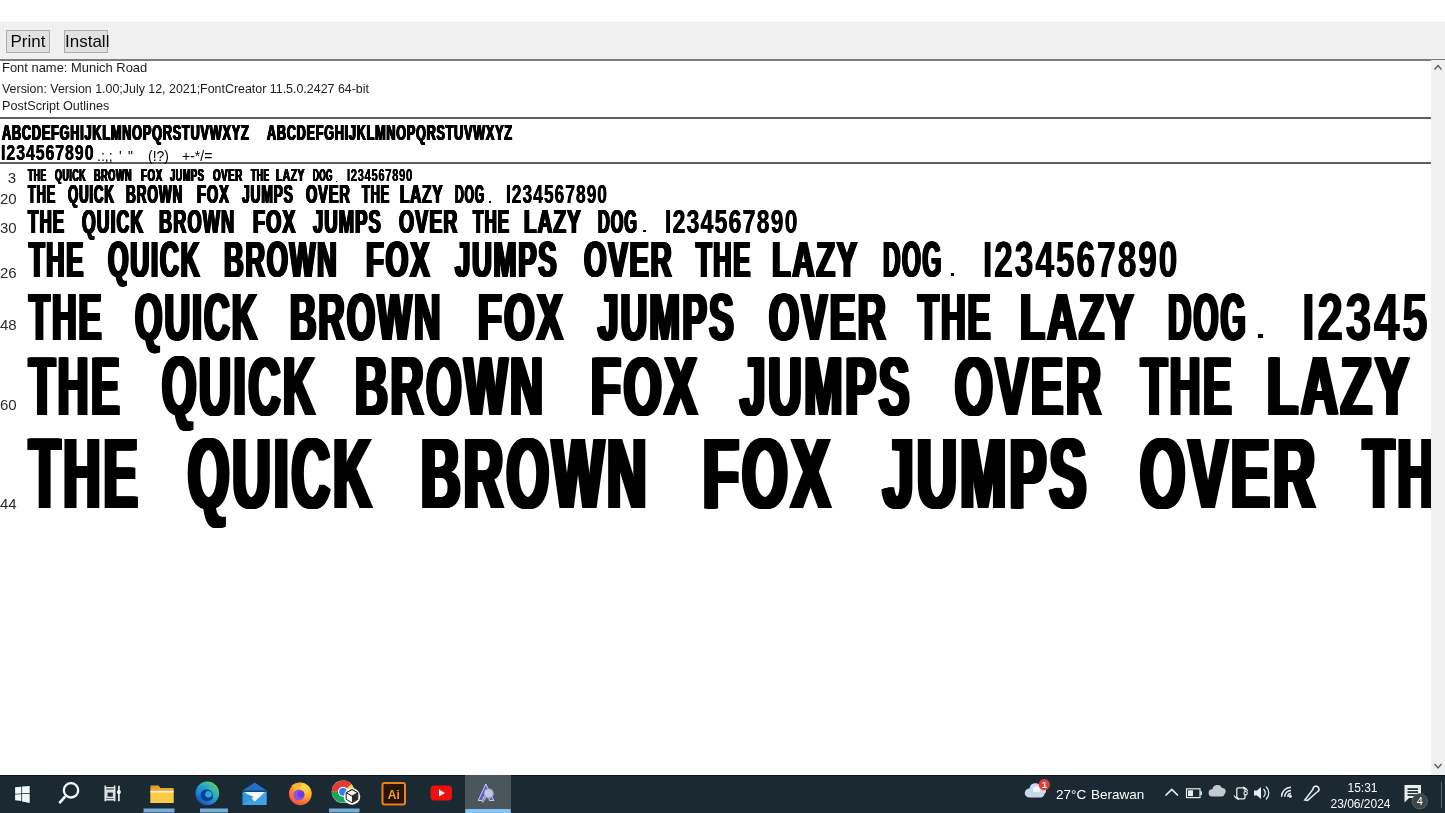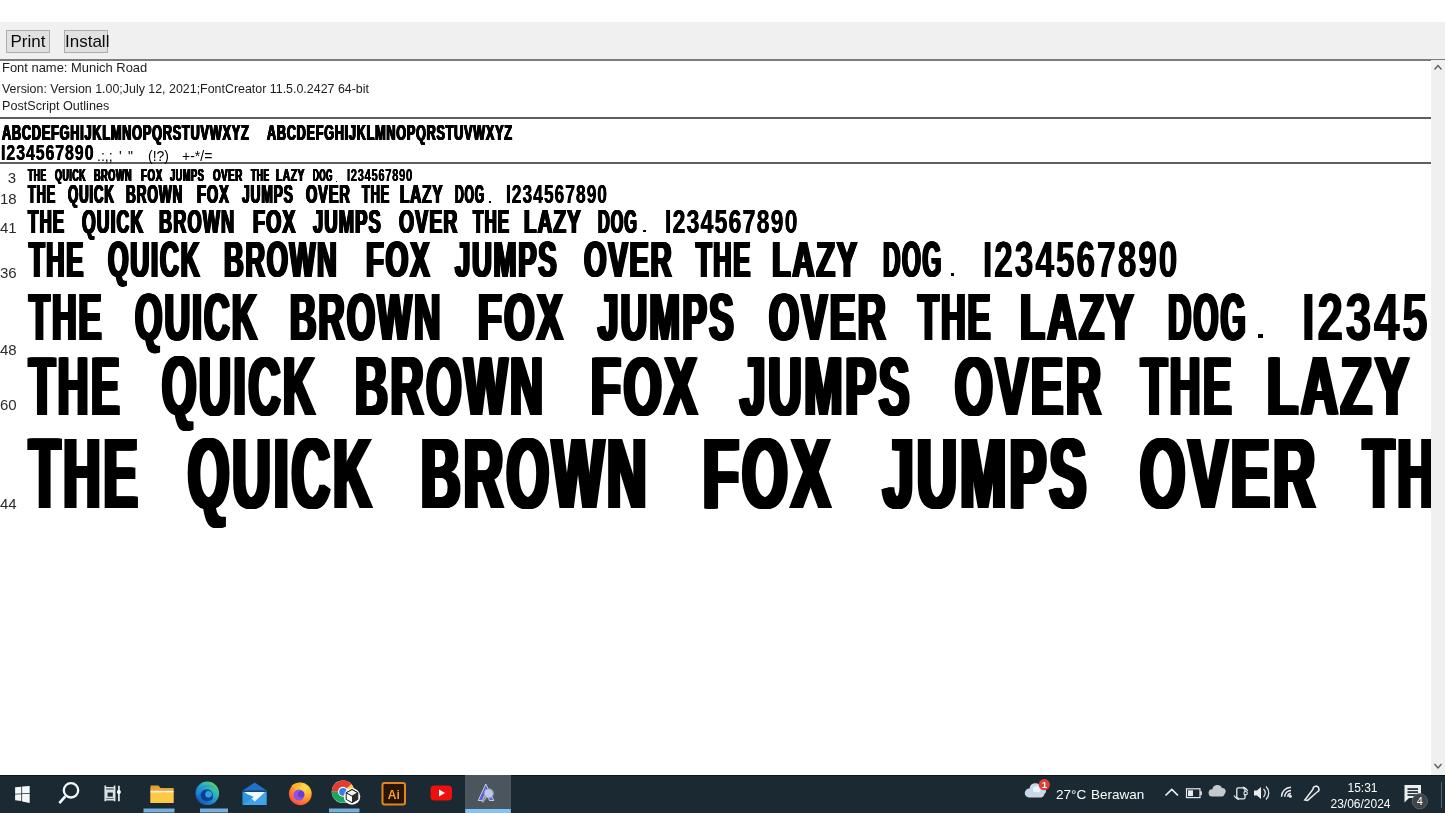--- a/index.html
+++ b/index.html
@@ -82,63 +82,63 @@
         <b style="left:98.2px;font-size:25.00px;line-height:25.00px;transform:scaleX(0.5462)">BROWN</b>
         <b style="left:168.8px;font-size:25.00px;line-height:25.00px;transform:scaleX(0.5847)">FOX</b>
         <b style="left:213.6px;font-size:25.00px;line-height:25.00px;transform:scaleX(0.5518)">JUMPS</b>
         <b style="left:278.0px;font-size:25.00px;line-height:25.00px;transform:scaleX(0.5814)">OVER</b>
         <b style="left:333.9px;font-size:25.00px;line-height:25.00px;transform:scaleX(0.5126)">THE</b>
         <b style="left:371.8px;font-size:25.00px;line-height:25.00px;transform:scaleX(0.6098)">LAZY</b>
         <b style="left:427.4px;font-size:25.00px;line-height:25.00px;transform:scaleX(0.4862)">DOG</b>
         <i class="dot" style="left:461.3px;width:2.0px;height:1.6px;top:19.1px"></i>
         <b class="dg" style="left:477.7px;font-size:25.00px;line-height:25.00px;transform:scaleX(0.6937)">I234567890</b>
       </div>
-      <div class="lbl" style="top:191.2px">18</div>
+      <div class="lbl" style="top:191.2px">20</div>
       <div class="srow" style="top:203.6px">
         <b style="left:0.3px;font-size:34.01px;line-height:34.01px;transform:scaleX(0.5024)">THE</b>
         <b style="left:53.5px;font-size:34.01px;line-height:34.01px;transform:scaleX(0.5191)">QUICK</b>
         <b style="left:130.9px;font-size:34.01px;line-height:34.01px;transform:scaleX(0.5353)">BROWN</b>
         <b style="left:225.0px;font-size:34.01px;line-height:34.01px;transform:scaleX(0.5731)">FOX</b>
         <b style="left:284.8px;font-size:34.01px;line-height:34.01px;transform:scaleX(0.5408)">JUMPS</b>
         <b style="left:370.6px;font-size:34.01px;line-height:34.01px;transform:scaleX(0.5698)">OVER</b>
         <b style="left:445.1px;font-size:34.01px;line-height:34.01px;transform:scaleX(0.5024)">THE</b>
         <b style="left:495.8px;font-size:34.01px;line-height:34.01px;transform:scaleX(0.5976)">LAZY</b>
         <b style="left:569.9px;font-size:34.01px;line-height:34.01px;transform:scaleX(0.4765)">DOG</b>
         <i class="dot" style="left:615.0px;width:2.6px;height:2.2px;top:26.0px"></i>
         <b class="dg" style="left:636.9px;font-size:34.01px;line-height:34.01px;transform:scaleX(0.6686)">I234567890</b>
       </div>
-      <div class="lbl" style="top:220.2px">41</div>
+      <div class="lbl" style="top:220.2px">30</div>
       <div class="srow" style="top:235.0px">
         <b style="left:0.5px;font-size:50.15px;line-height:50.15px;transform:scaleX(0.5111)">THE</b>
         <b style="left:80.2px;font-size:50.15px;line-height:50.15px;transform:scaleX(0.5282)">QUICK</b>
         <b style="left:196.4px;font-size:50.15px;line-height:50.15px;transform:scaleX(0.5446)">BROWN</b>
         <b style="left:337.5px;font-size:50.15px;line-height:50.15px;transform:scaleX(0.5830)">FOX</b>
         <b style="left:427.3px;font-size:50.15px;line-height:50.15px;transform:scaleX(0.5502)">JUMPS</b>
         <b style="left:555.9px;font-size:50.15px;line-height:50.15px;transform:scaleX(0.5798)">OVER</b>
         <b style="left:667.7px;font-size:50.15px;line-height:50.15px;transform:scaleX(0.5111)">THE</b>
         <b style="left:743.6px;font-size:50.15px;line-height:50.15px;transform:scaleX(0.6080)">LAZY</b>
         <b style="left:854.9px;font-size:50.15px;line-height:50.15px;transform:scaleX(0.4848)">DOG</b>
         <i class="dot" style="left:922.6px;width:3.9px;height:3.2px;top:38.3px"></i>
         <b class="dg" style="left:955.4px;font-size:50.15px;line-height:50.15px;transform:scaleX(0.6655)">I234567890</b>
       </div>
-      <div class="lbl" style="top:265.3px">36</div>
+      <div class="lbl" style="top:265.3px">26</div>
       <div class="srow" style="top:283.7px">
         <b style="left:0.7px;font-size:65.99px;line-height:65.99px;transform:scaleX(0.5178)">THE</b>
         <b style="left:106.9px;font-size:65.99px;line-height:65.99px;transform:scaleX(0.5351)">QUICK</b>
         <b style="left:261.8px;font-size:65.99px;line-height:65.99px;transform:scaleX(0.5518)">BROWN</b>
         <b style="left:450.1px;font-size:65.99px;line-height:65.99px;transform:scaleX(0.5907)">FOX</b>
         <b style="left:569.7px;font-size:65.99px;line-height:65.99px;transform:scaleX(0.5575)">JUMPS</b>
         <b style="left:741.3px;font-size:65.99px;line-height:65.99px;transform:scaleX(0.5874)">OVER</b>
         <b style="left:890.3px;font-size:65.99px;line-height:65.99px;transform:scaleX(0.5178)">THE</b>
         <b style="left:991.5px;font-size:65.99px;line-height:65.99px;transform:scaleX(0.6161)">LAZY</b>
         <b style="left:1139.8px;font-size:65.99px;line-height:65.99px;transform:scaleX(0.4912)">DOG</b>
         <i class="dot" style="left:1230.1px;width:5.2px;height:4.3px;top:50.3px"></i>
         <b class="dg" style="left:1273.9px;font-size:65.99px;line-height:65.99px;transform:scaleX(0.6942)">I234567890</b>
       </div>
-      <div class="lbl" style="top:342px">48</div>
+      <div class="lbl" style="top:317px">48</div>
       <div class="srow" style="top:346.2px">
         <b style="left:0.9px;font-size:82.85px;line-height:82.85px;transform:scaleX(0.5156)">THE</b>
         <b style="left:133.7px;font-size:82.85px;line-height:82.85px;transform:scaleX(0.5328)">QUICK</b>
         <b style="left:327.3px;font-size:82.85px;line-height:82.85px;transform:scaleX(0.5494)">BROWN</b>
         <b style="left:562.6px;font-size:82.85px;line-height:82.85px;transform:scaleX(0.5881)">FOX</b>
         <b style="left:712.1px;font-size:82.85px;line-height:82.85px;transform:scaleX(0.5550)">JUMPS</b>
         <b style="left:926.6px;font-size:82.85px;line-height:82.85px;transform:scaleX(0.5848)">OVER</b>
         <b style="left:1112.9px;font-size:82.85px;line-height:82.85px;transform:scaleX(0.5156)">THE</b>
         <b style="left:1239.4px;font-size:82.85px;line-height:82.85px;transform:scaleX(0.6134)">LAZY</b>
       </div>

